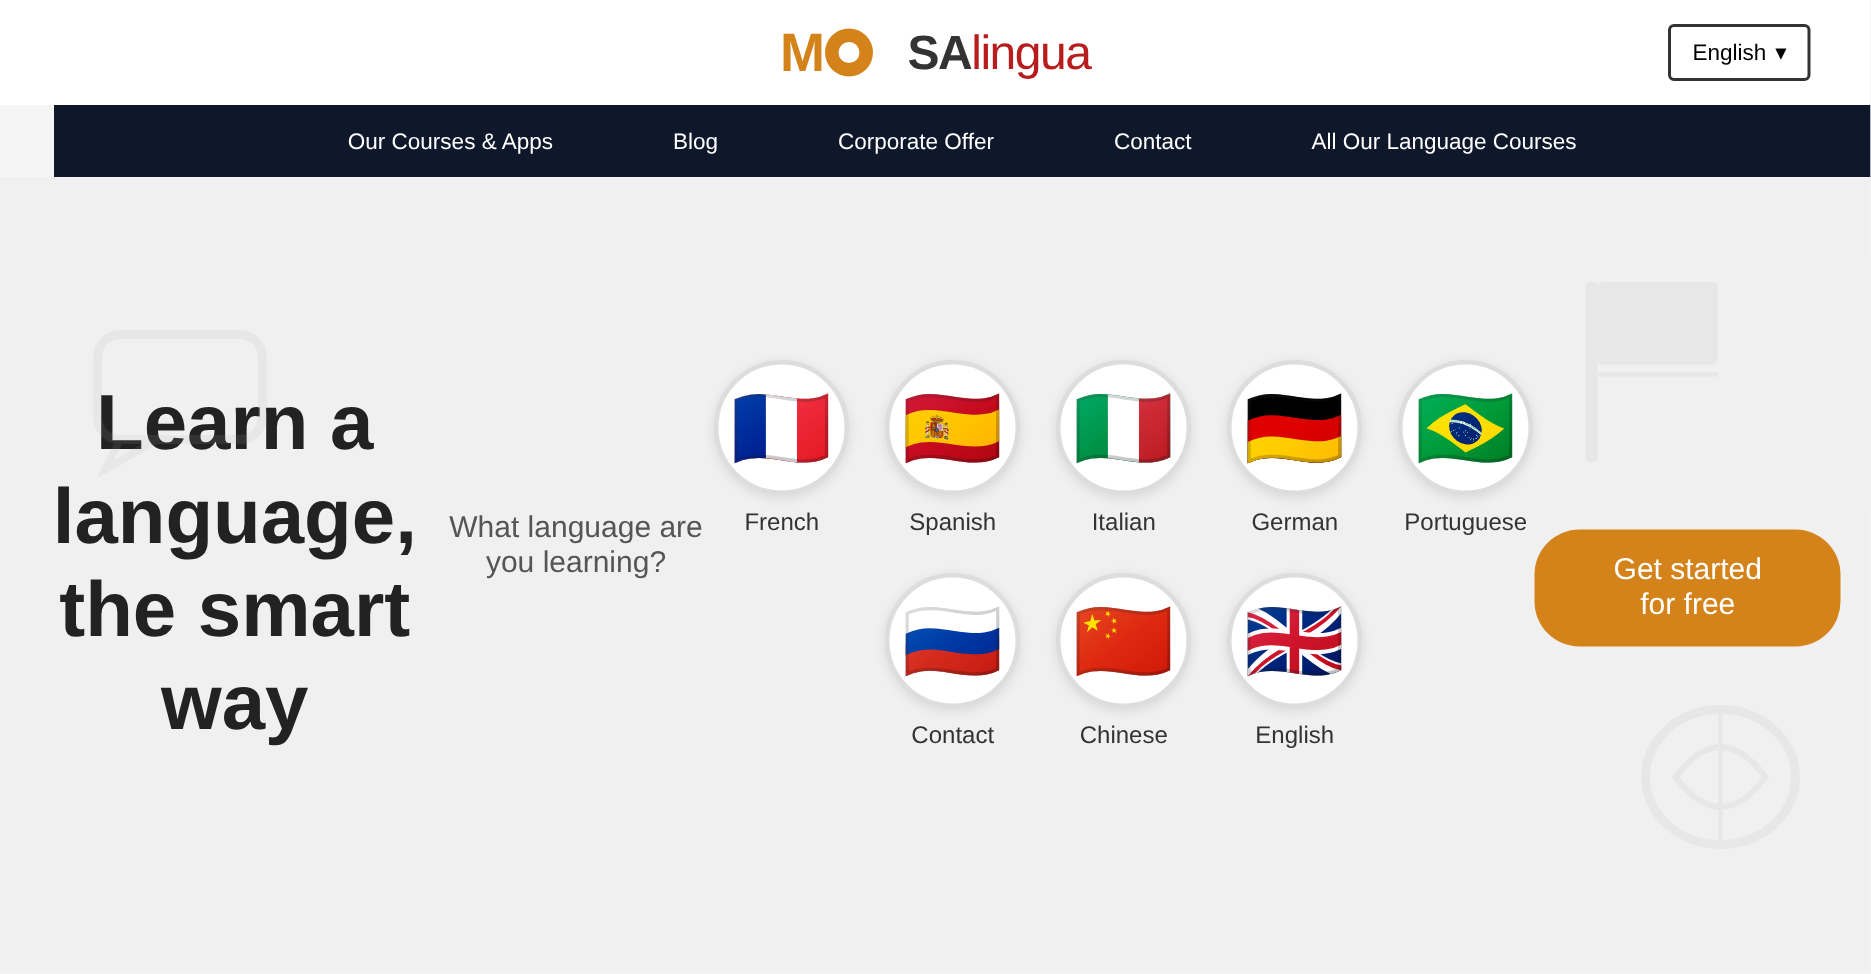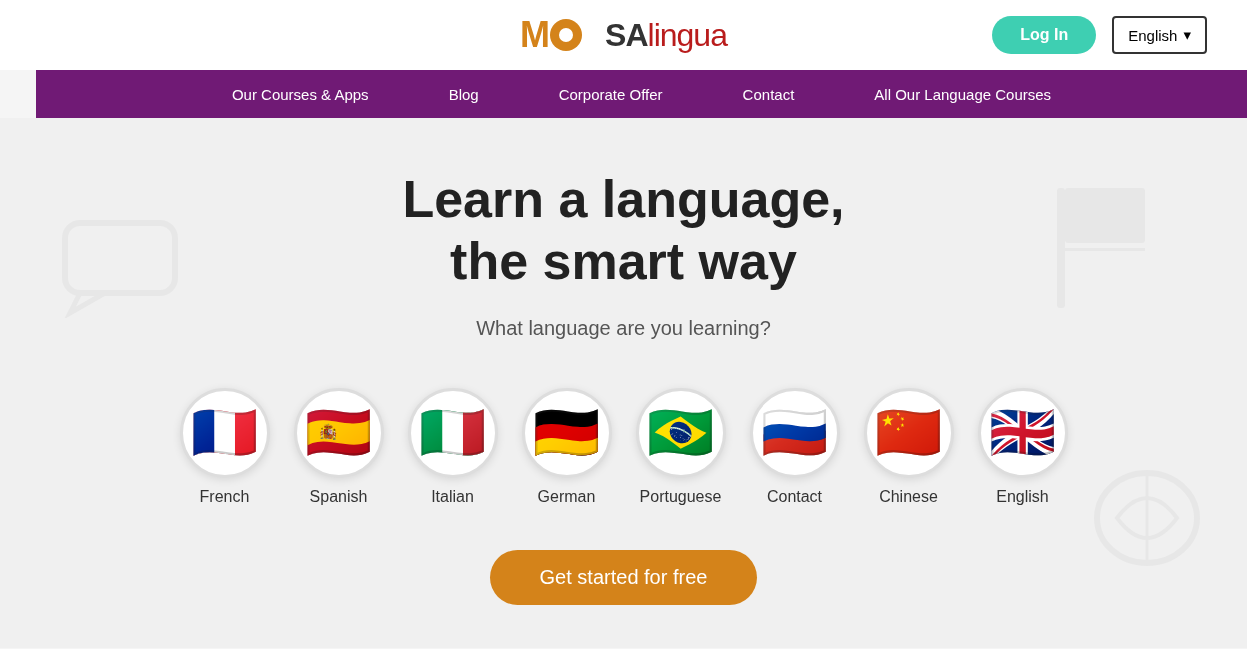--- a/index.html
+++ b/index.html
@@ -71,21 +71,21 @@
       font-size: 15px;
       background: #fff;
       cursor: pointer;
       display: flex;
       align-items: center;
       gap: 6px;
     }
 
     
     .nav {
-      background: #701a75;
+      background: #0f172a;
       display: flex;
       align-items: center;
       justify-content: center;
       gap: 0;
       height: 48px;
       margin-left: 36px;
     }
     .nav-item {
       color: #fff;
       font-size: 15px;
@@ -96,21 +96,21 @@
       display: flex;
       align-items: center;
       white-space: nowrap;
     }
 
     
     .hero {
       background: #f0f0f0;
       min-height: 530px;
       display: flex;
-      flex-direction: column;
+      flex-direction: row;
       align-items: center;
       padding: 50px 20px 40px;
       position: relative;
       overflow: hidden;
     }
 
     .hero h1 {
       font-size: 52px;
       font-weight: 900;
       color: #222;
@@ -198,21 +198,20 @@
   <div class="logo">
     <span class="logo-m">M</span>
     <span class="logo-o-circle">
       <span class="logo-o-inner"></span>
     </span>
     <span class="logo-sa">SA</span>
     <span class="logo-lingua">lingua</span>
   </div>
 
   <div class="header-right">
-    <button class="login-btn">Log In</button>
     <div class="lang-selector">
       <span>English</span>
       <span>▾</span>
     </div>
   </div>
 </header>
 
 <nav class="nav">
 <div class="nav-item">Our Courses &amp; Apps</div>
     <div class="nav-item">Blog</div>

